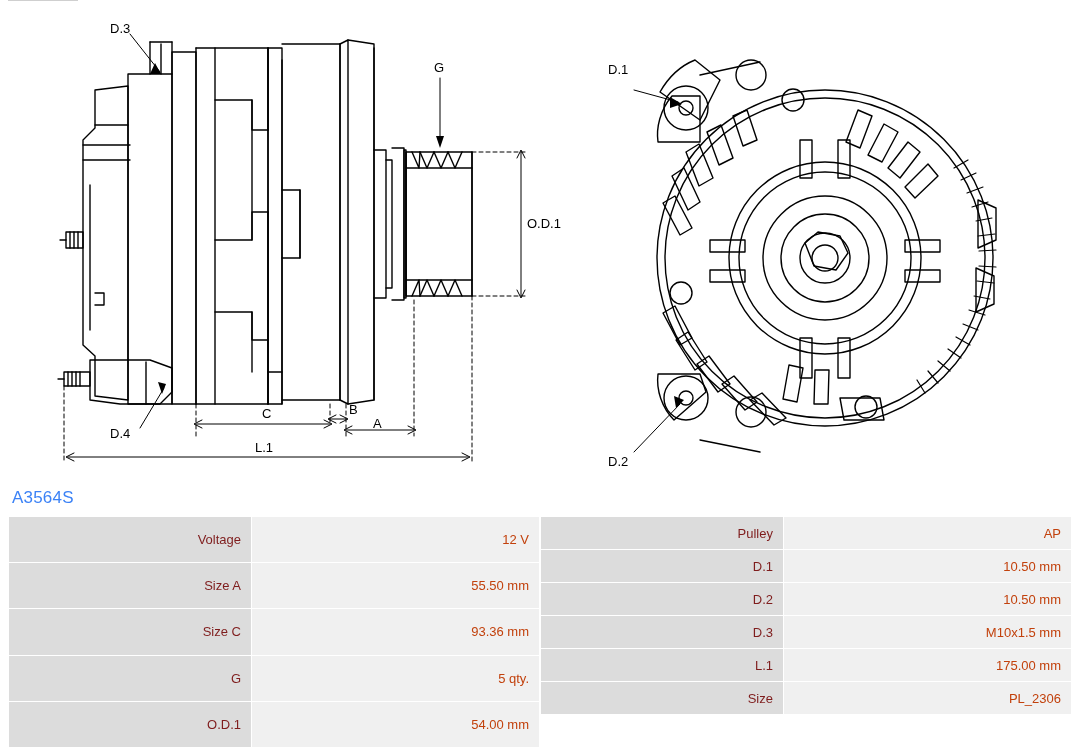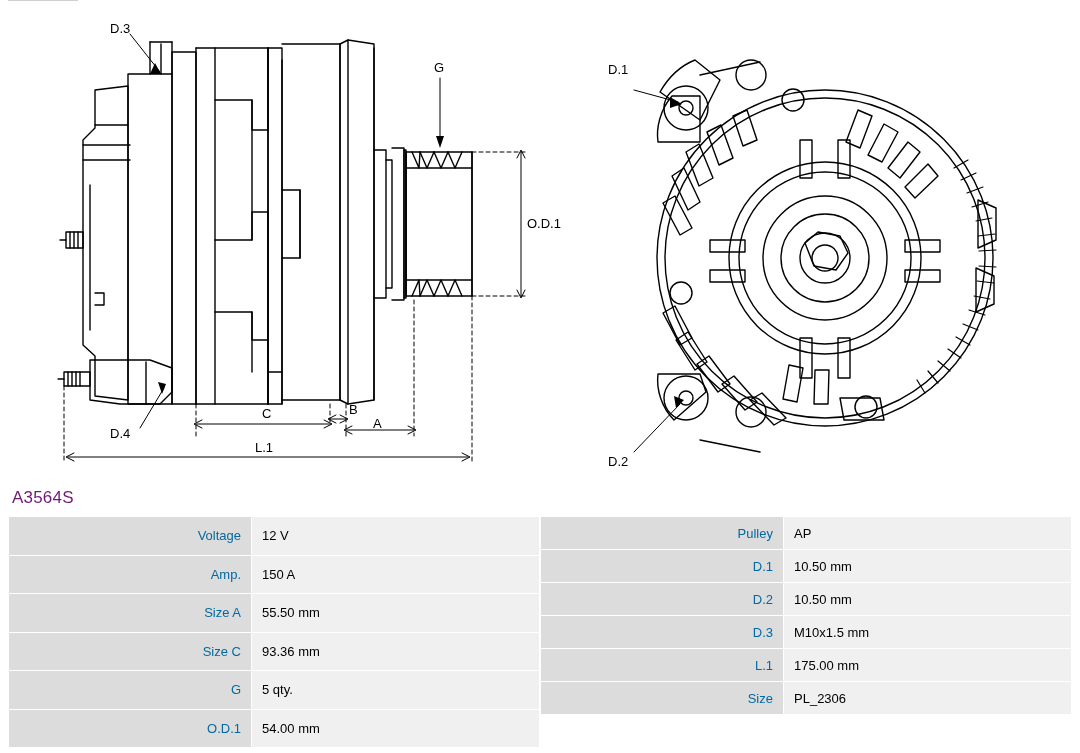--- a/index.html
+++ b/index.html
@@ -28,21 +28,21 @@
     height: 480px;
   }
   .diagram-area svg {
     display: block;
   }
   .part-number {
     position: absolute;
     left: 12px;
     top: 488px;
     font-size: 17px;
-    color: #701a75;
+    color: #3b82f6;
     font-weight: normal;
     letter-spacing: 0.2px;
   }
   .spec-tables {
     position: absolute;
     left: 8px;
     top: 516px;
     width: 1064px;
     display: flex;
     gap: 0;
@@ -56,26 +56,26 @@
     border: 1px solid #ffffff;
     height: 32px;
     font-size: 13px;
     padding: 0 10px;
     vertical-align: middle;
   }
   td.label {
     background: #dcdcdc;
     text-align: right;
     width: 222px;
-    color: #0369a1;
+    color: #7f1d1d;
   }
   td.value {
     background: #f0f0f0;
-    text-align: left;
-    color: #000000;
+    text-align: right;
+    color: #c2410c;
   }
   td.empty {
     background: #ffffff;
     border: 1px solid #ffffff;
   }
   .top-marks {
     position: absolute;
     left: 8px;
     top: 0px;
     width: 70px;
@@ -304,24 +304,20 @@
   <div class="part-number">A3564S</div>
 
   <div class="spec-tables">
     <table class="spec">
       <tbody>
         <tr>
           <td class="label">Voltage</td>
           <td class="value">12 V</td>
         </tr>
         <tr>
-          <td class="label">Amp.</td>
-          <td class="value">150 A</td>
-        </tr>
-        <tr>
           <td class="label">Size A</td>
           <td class="value">55.50 mm</td>
         </tr>
         <tr>
           <td class="label">Size C</td>
           <td class="value">93.36 mm</td>
         </tr>
         <tr>
           <td class="label">G</td>
           <td class="value">5 qty.</td>

